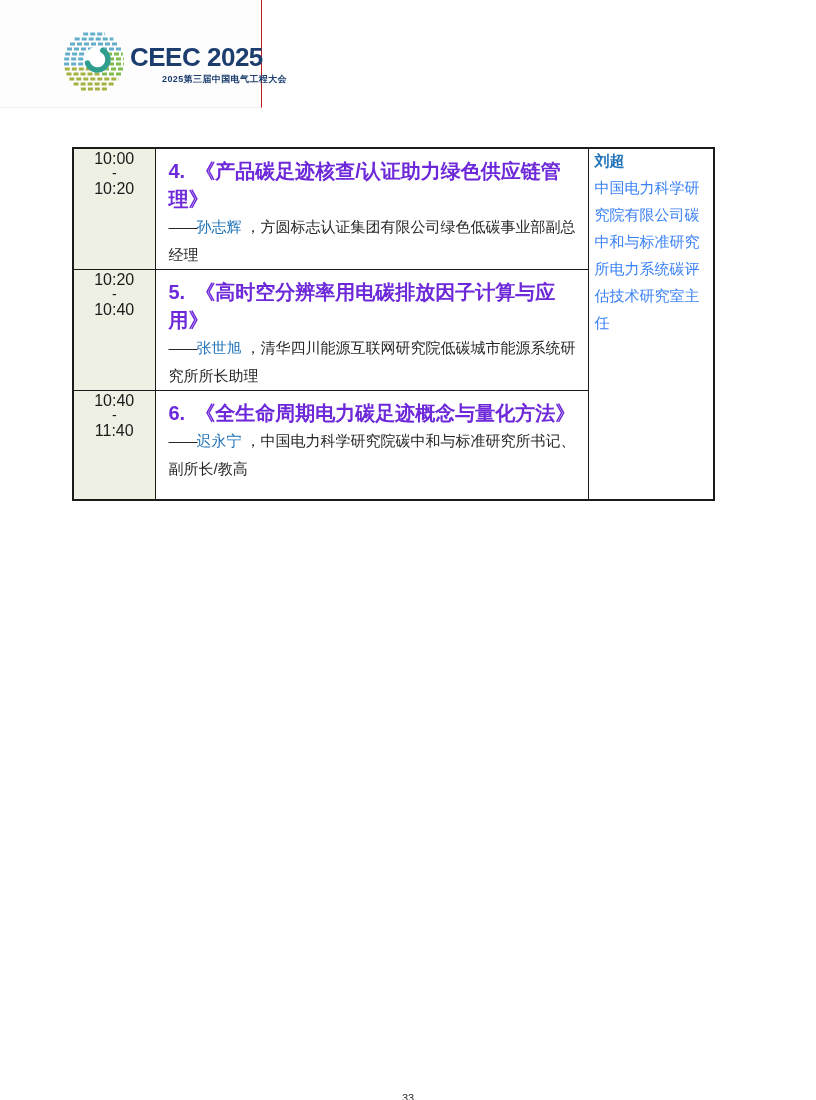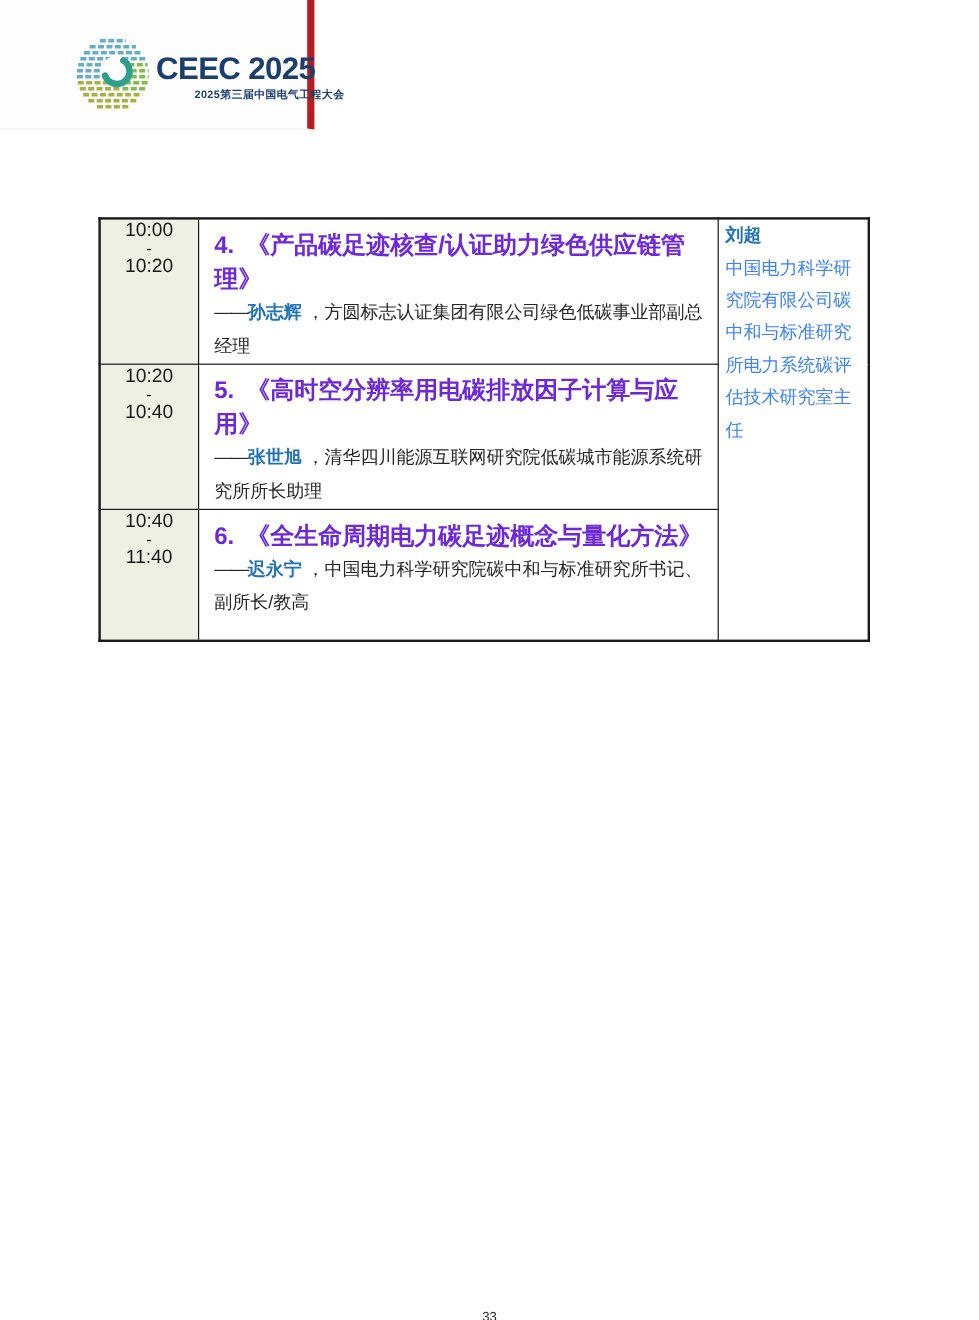--- a/index.html
+++ b/index.html
@@ -13,21 +13,21 @@
     color: #262626;
     overflow: hidden;
   }
 
   
   .brand {
     position: absolute;
     left: 0; top: 0;
     width: 262px; height: 108px;
     background: #fdfdfe;
-    border-right: 6px solid #b91c1c;
+    border-right: 1px solid #b91c1c;
     border-bottom: 1px solid #f1f1ef;
     box-sizing: border-box;
   }
   .brand-globe { position: absolute; left: 61px; top: 29px; }
   .brand-text { position: absolute; left: 130px; top: 44px; width: 130px; }
   .brand-title {
     font-size: 26px;
     font-weight: bold;
     letter-spacing: -0.5px;
     color: #1c3e6e;
@@ -40,26 +40,25 @@
     font-weight: bold;
     letter-spacing: 0.4px;
     color: #1c3e6e;
     white-space: nowrap;
     margin-left: 32px;
   }
 
   
   table.agenda {
     position: absolute;
-    left: 82px; top: 147px;
+    left: 72px; top: 147px;
     width: 641px;
     border-collapse: collapse;
     table-layout: fixed;
     border: 2px solid #1a1a1a;
-    margin-top: 34px;
   }
   table.agenda td {
     border: 1px solid #1a1a1a;
     vertical-align: top;
     box-sizing: border-box;
   }
   tr.row-1 { height: 90px; }
   tr.row-2 { height: 96px; }
   tr.row-3 { height: 109px; }
 
@@ -82,25 +81,26 @@
     line-height: 28px;
   }
   .talk-title .num { margin-right: 10px; }
   .talk-speaker {
     margin: 0;
     font-size: 15px;
     line-height: 28px;
     color: #262626;
   }
   .talk-speaker .dash { letter-spacing: -1px; color: #262626; }
-  .talk-speaker .spk { color: #2173b8; font-weight: bold; margin-right: 4px; }
+  .talk-speaker .spk { color: #2173b8; font-weight: normal; margin-right: 4px; }
 
   td.host {
     vertical-align: middle;
     padding: 0 1px 0 6px;
+    font-family: Liberation Mono, monospace;
   }
   .host-name {
     margin: 0;
     font-size: 15px;
     font-weight: bold;
     color: #2173b8;
     line-height: 27px;
   }
   .host-title {
     margin: 0;

